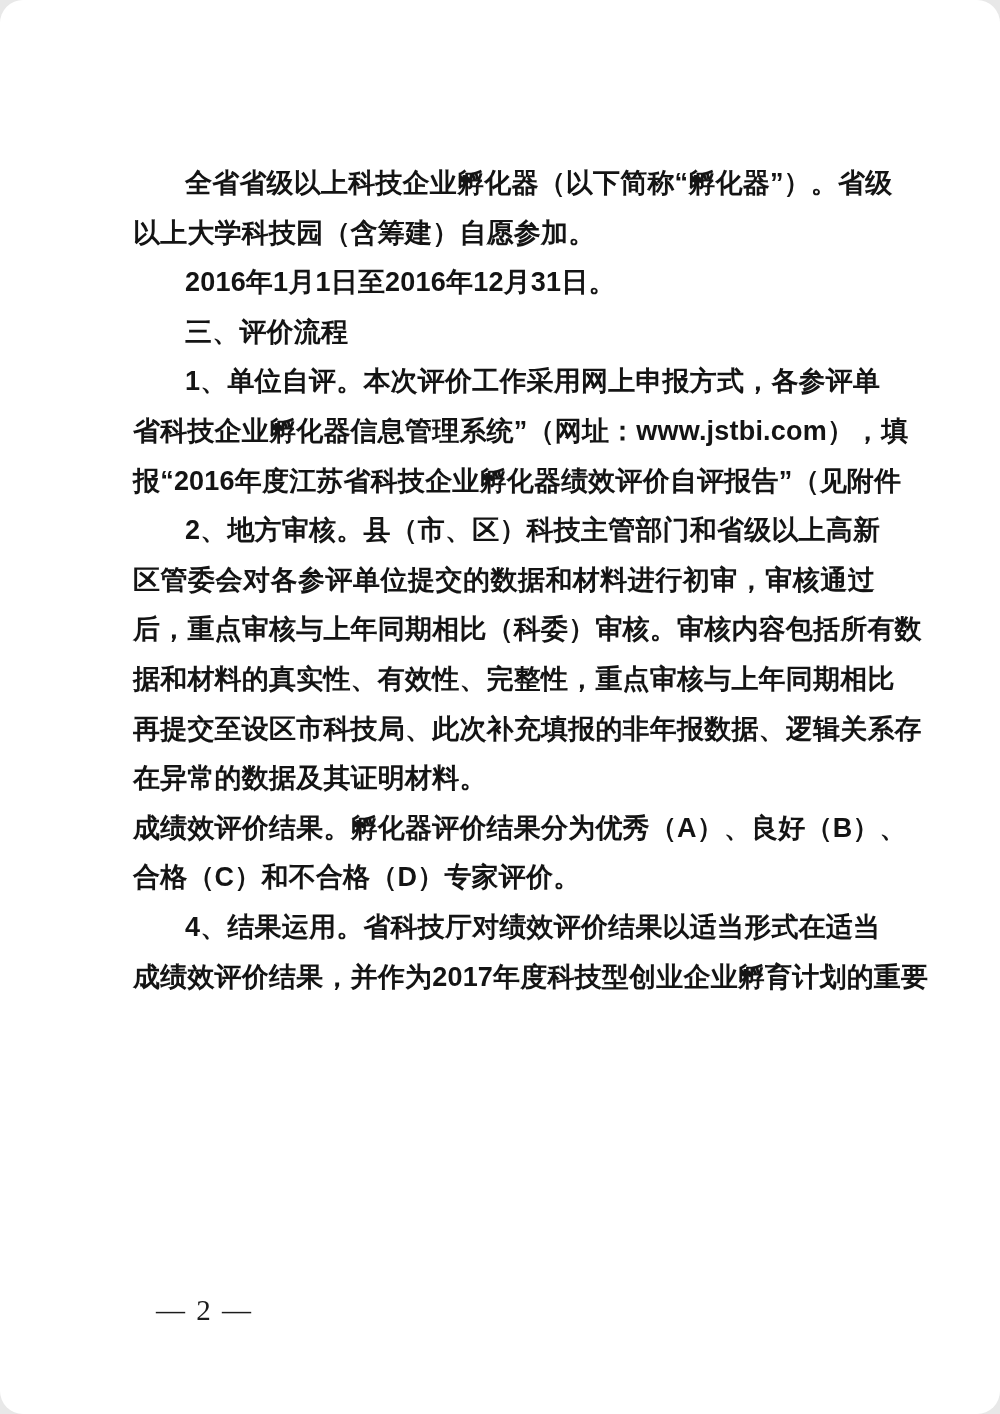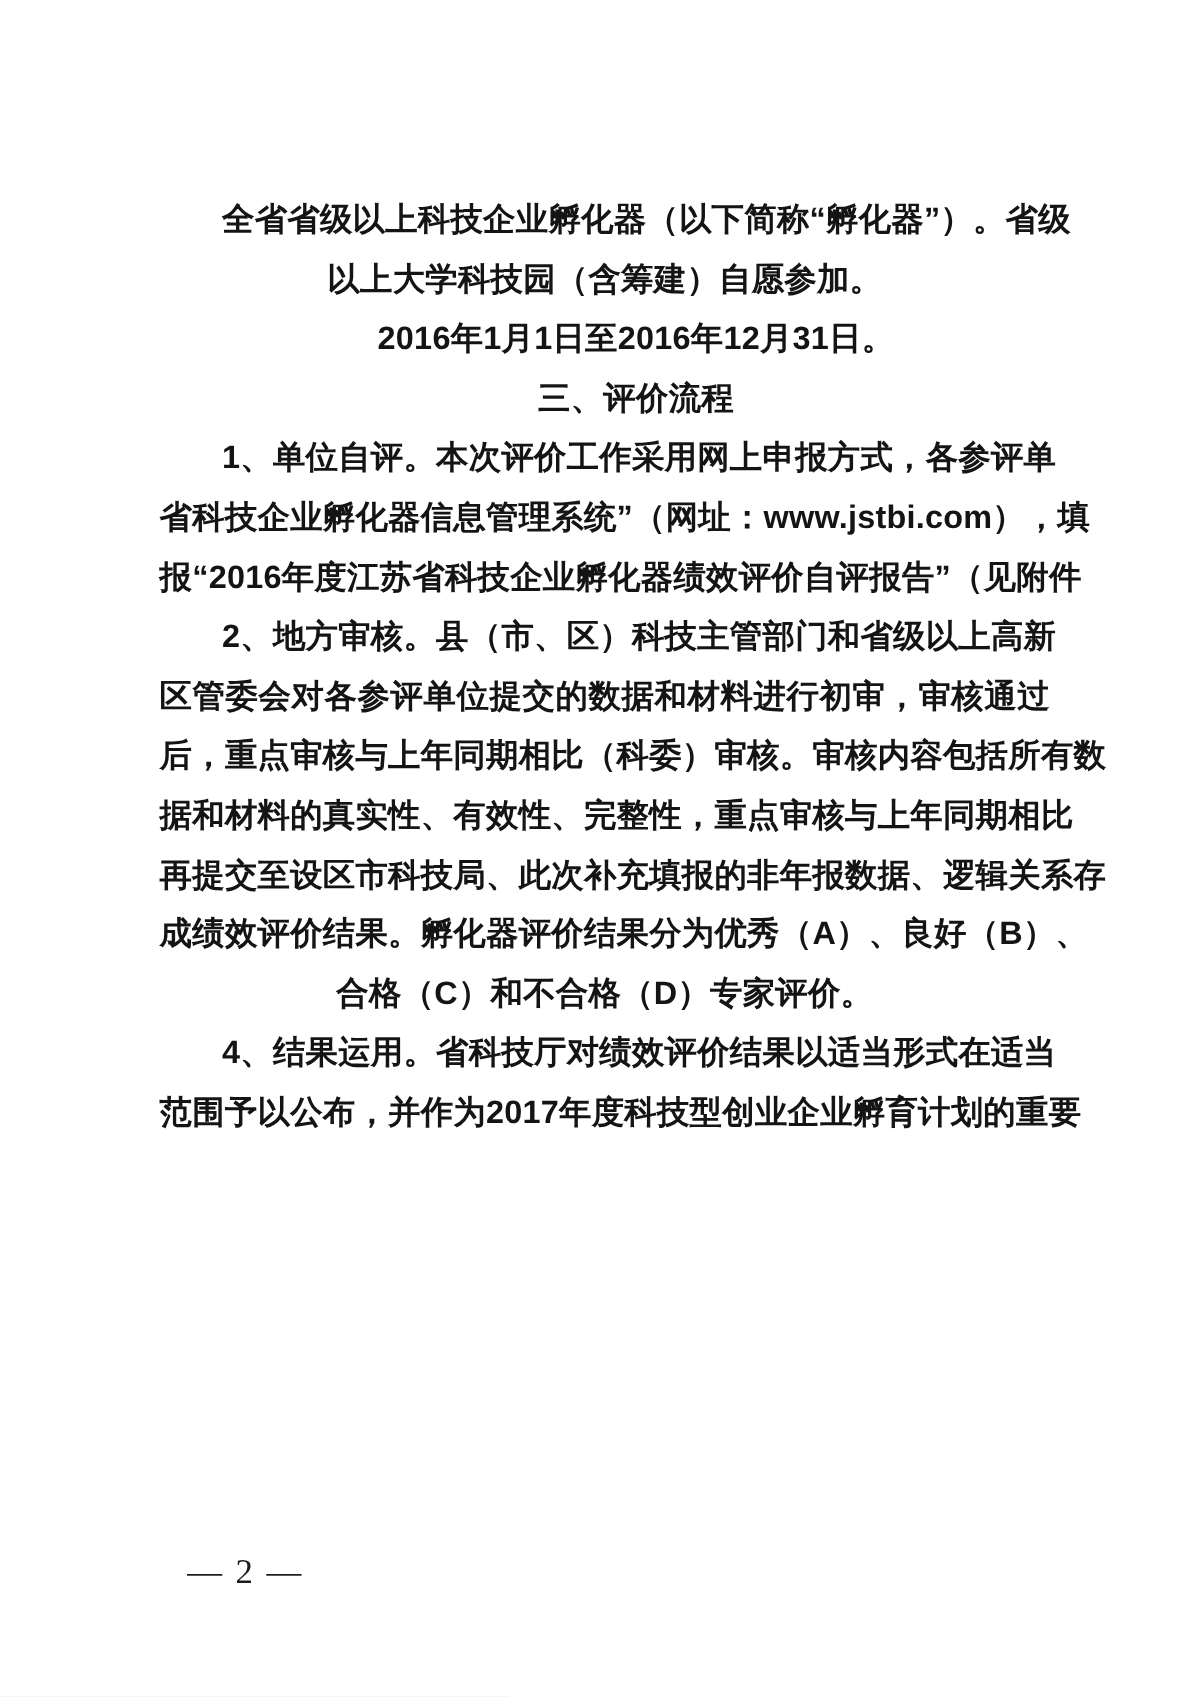--- a/index.html
+++ b/index.html
@@ -7,36 +7,37 @@
     padding: 0;
     background: #e8e8e8;
   }
   .page {
     position: relative;
     width: 1000px;
     height: 1414px;
     background: #ffffff;
     overflow: hidden;
     font-family: "Liberation Sans", sans-serif;
+    border-radius: 23px;
   }
   .doc-body {
     position: absolute;
     left: 133px;
     top: 159px;
     width: 742px;
     color: #141414;
     font-size: 27px;
     font-weight: 600;
     letter-spacing: 0.2px;
   }
   .line {
     height: 49.6px;
     line-height: 49.6px;
     white-space: nowrap;
-    text-align: center;
+    text-align: left;
   }
   .line.fill {
     text-align: justify;
     text-align-last: justify;
     text-justify: distribute;
     text-justify: inter-character;
   }
   .line.indent {
     padding-left: 52px;
   }
@@ -62,23 +63,24 @@
     <div class="line indent">2016年1月1日至2016年12月31日。</div>
     <div class="line indent">三、评价流程</div>
     <div class="line indent fill">1、单位自评。本次评价工作采用网上申报方式，各参评单</div>
     <div class="line fill">省科技企业孵化器信息管理系统”（网址：www.jstbi.com），填</div>
     <div class="line fill">报“2016年度江苏省科技企业孵化器绩效评价自评报告”（见附件</div>
     <div class="line indent fill">2、地方审核。县（市、区）科技主管部门和省级以上高新</div>
     <div class="line fill">区管委会对各参评单位提交的数据和材料进行初审，审核通过</div>
     <div class="line fill">后，重点审核与上年同期相比（科委）审核。审核内容包括所有数</div>
     <div class="line fill">据和材料的真实性、有效性、完整性，重点审核与上年同期相比</div>
     <div class="line fill">再提交至设区市科技局、此次补充填报的非年报数据、逻辑关系存</div>
+    <div class="line">在异常的数据及其证明材料。</div>
     <div class="line fill">成绩效评价结果。孵化器评价结果分为优秀（A）、良好（B）、</div>
     <div class="line">合格（C）和不合格（D）专家评价。</div>
     <div class="line indent fill">4、结果运用。省科技厅对绩效评价结果以适当形式在适当</div>
-    <div class="line fill">范围予以公布，并作为2017年度科技型创业企业孵育计划的重要</div>
+    <div class="line fill">成绩效评价结果，并作为2017年度科技型创业企业孵育计划的重要</div>
   </div>
 
   <div class="page-footer">
     <span>— 2 —</span>
   </div>
 
 </div>
 
 </body></html>

